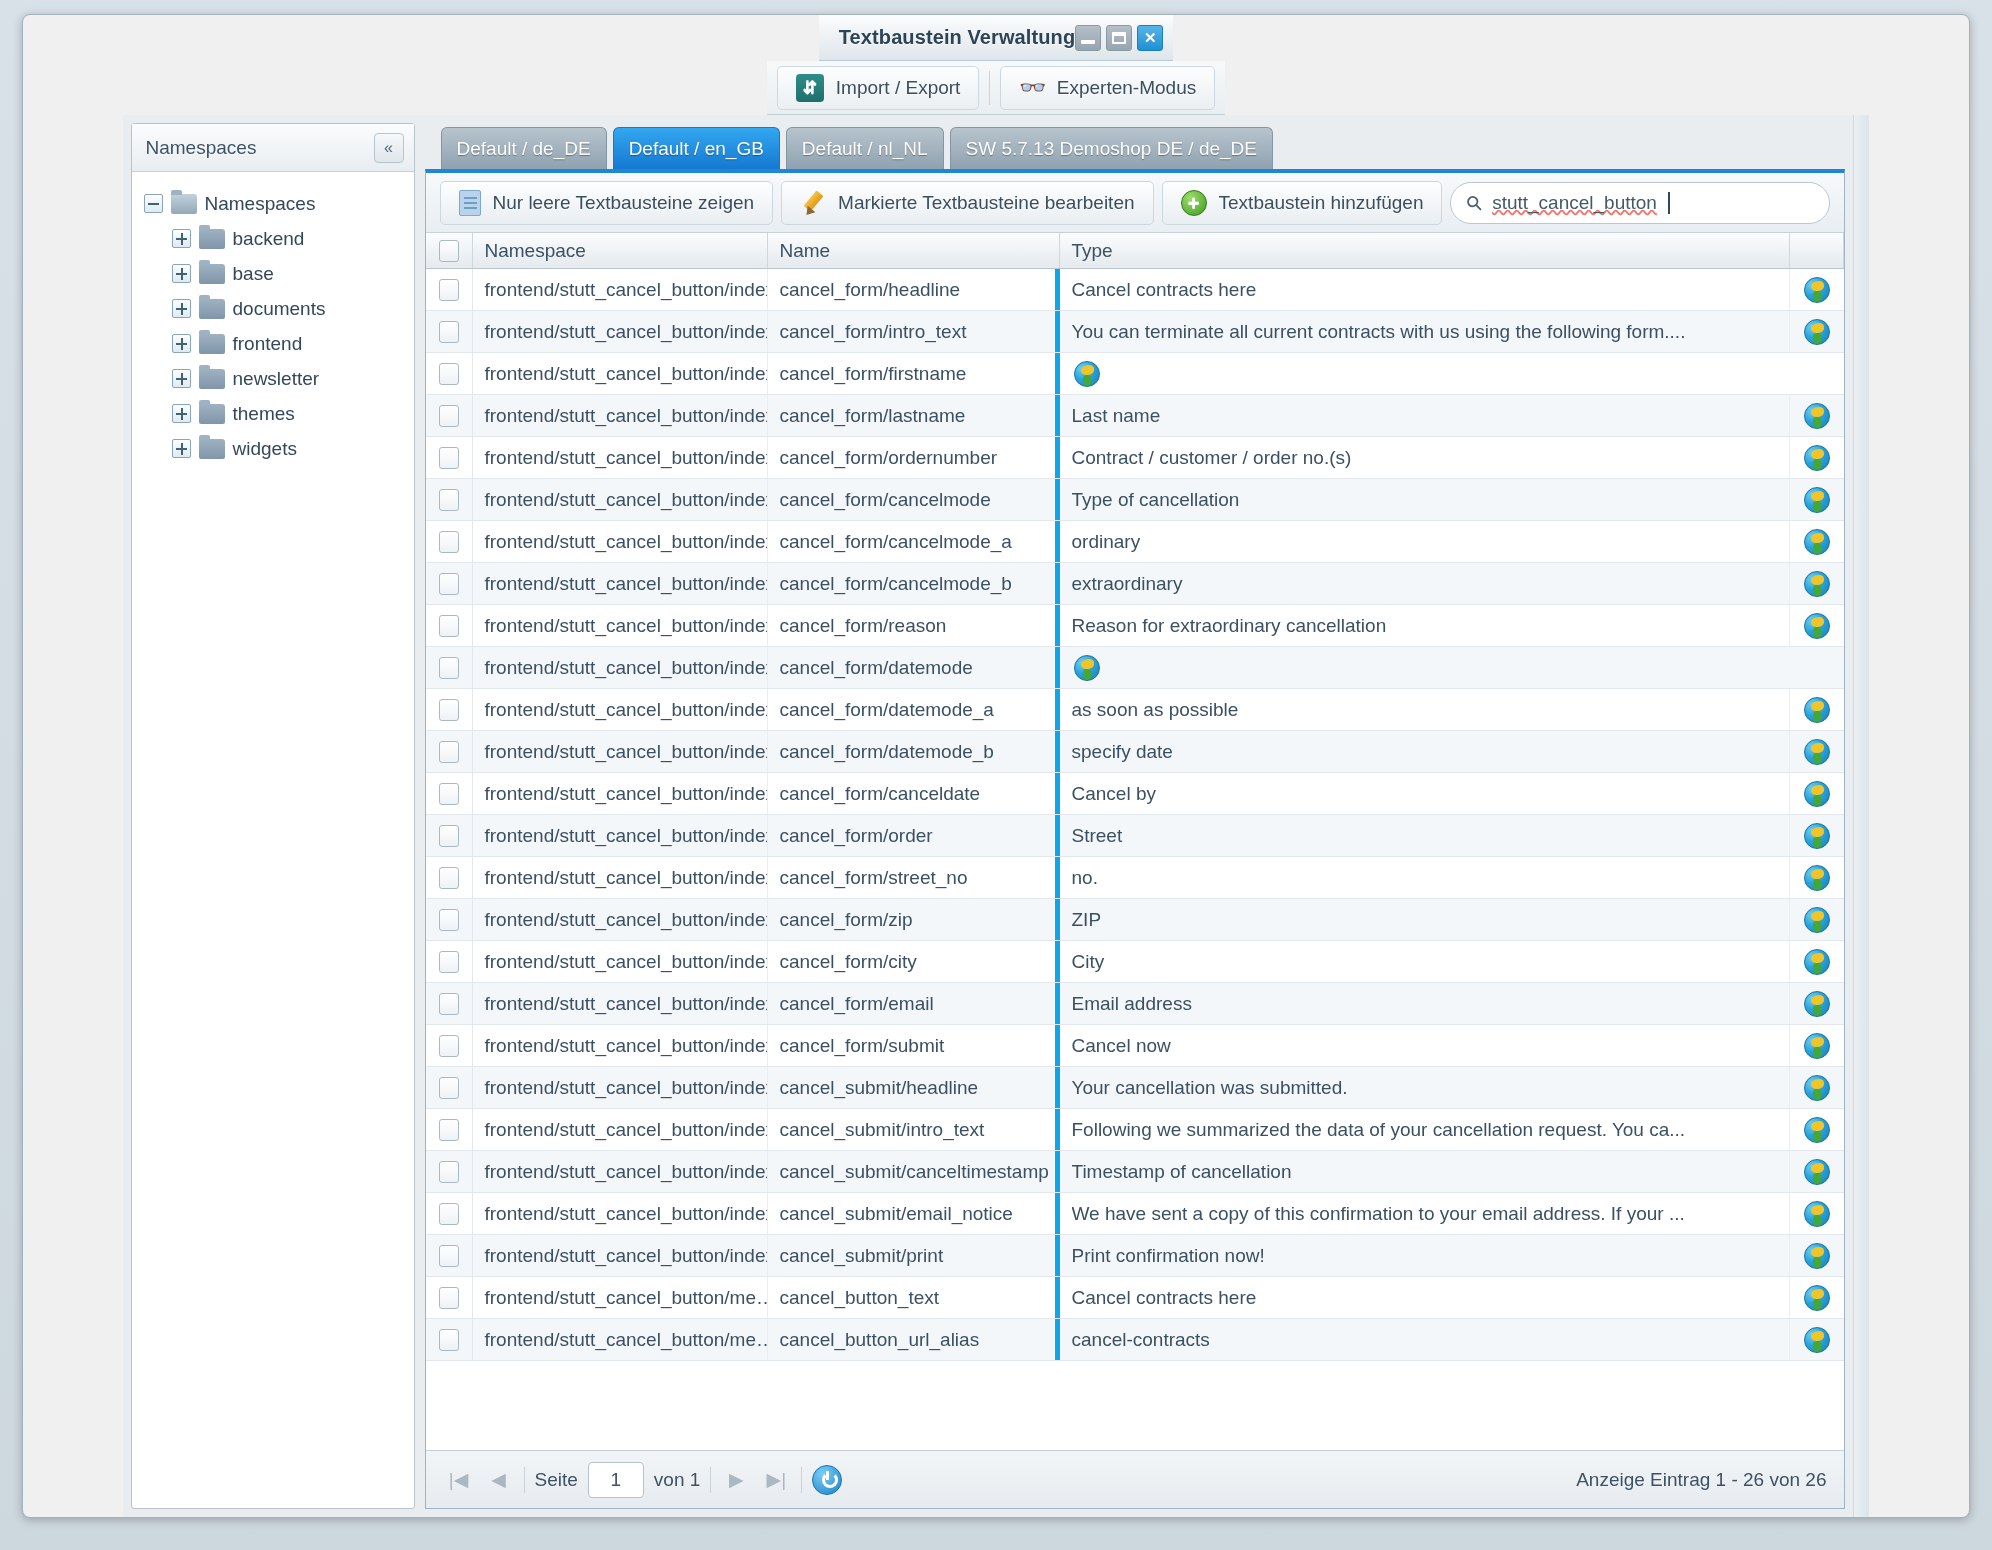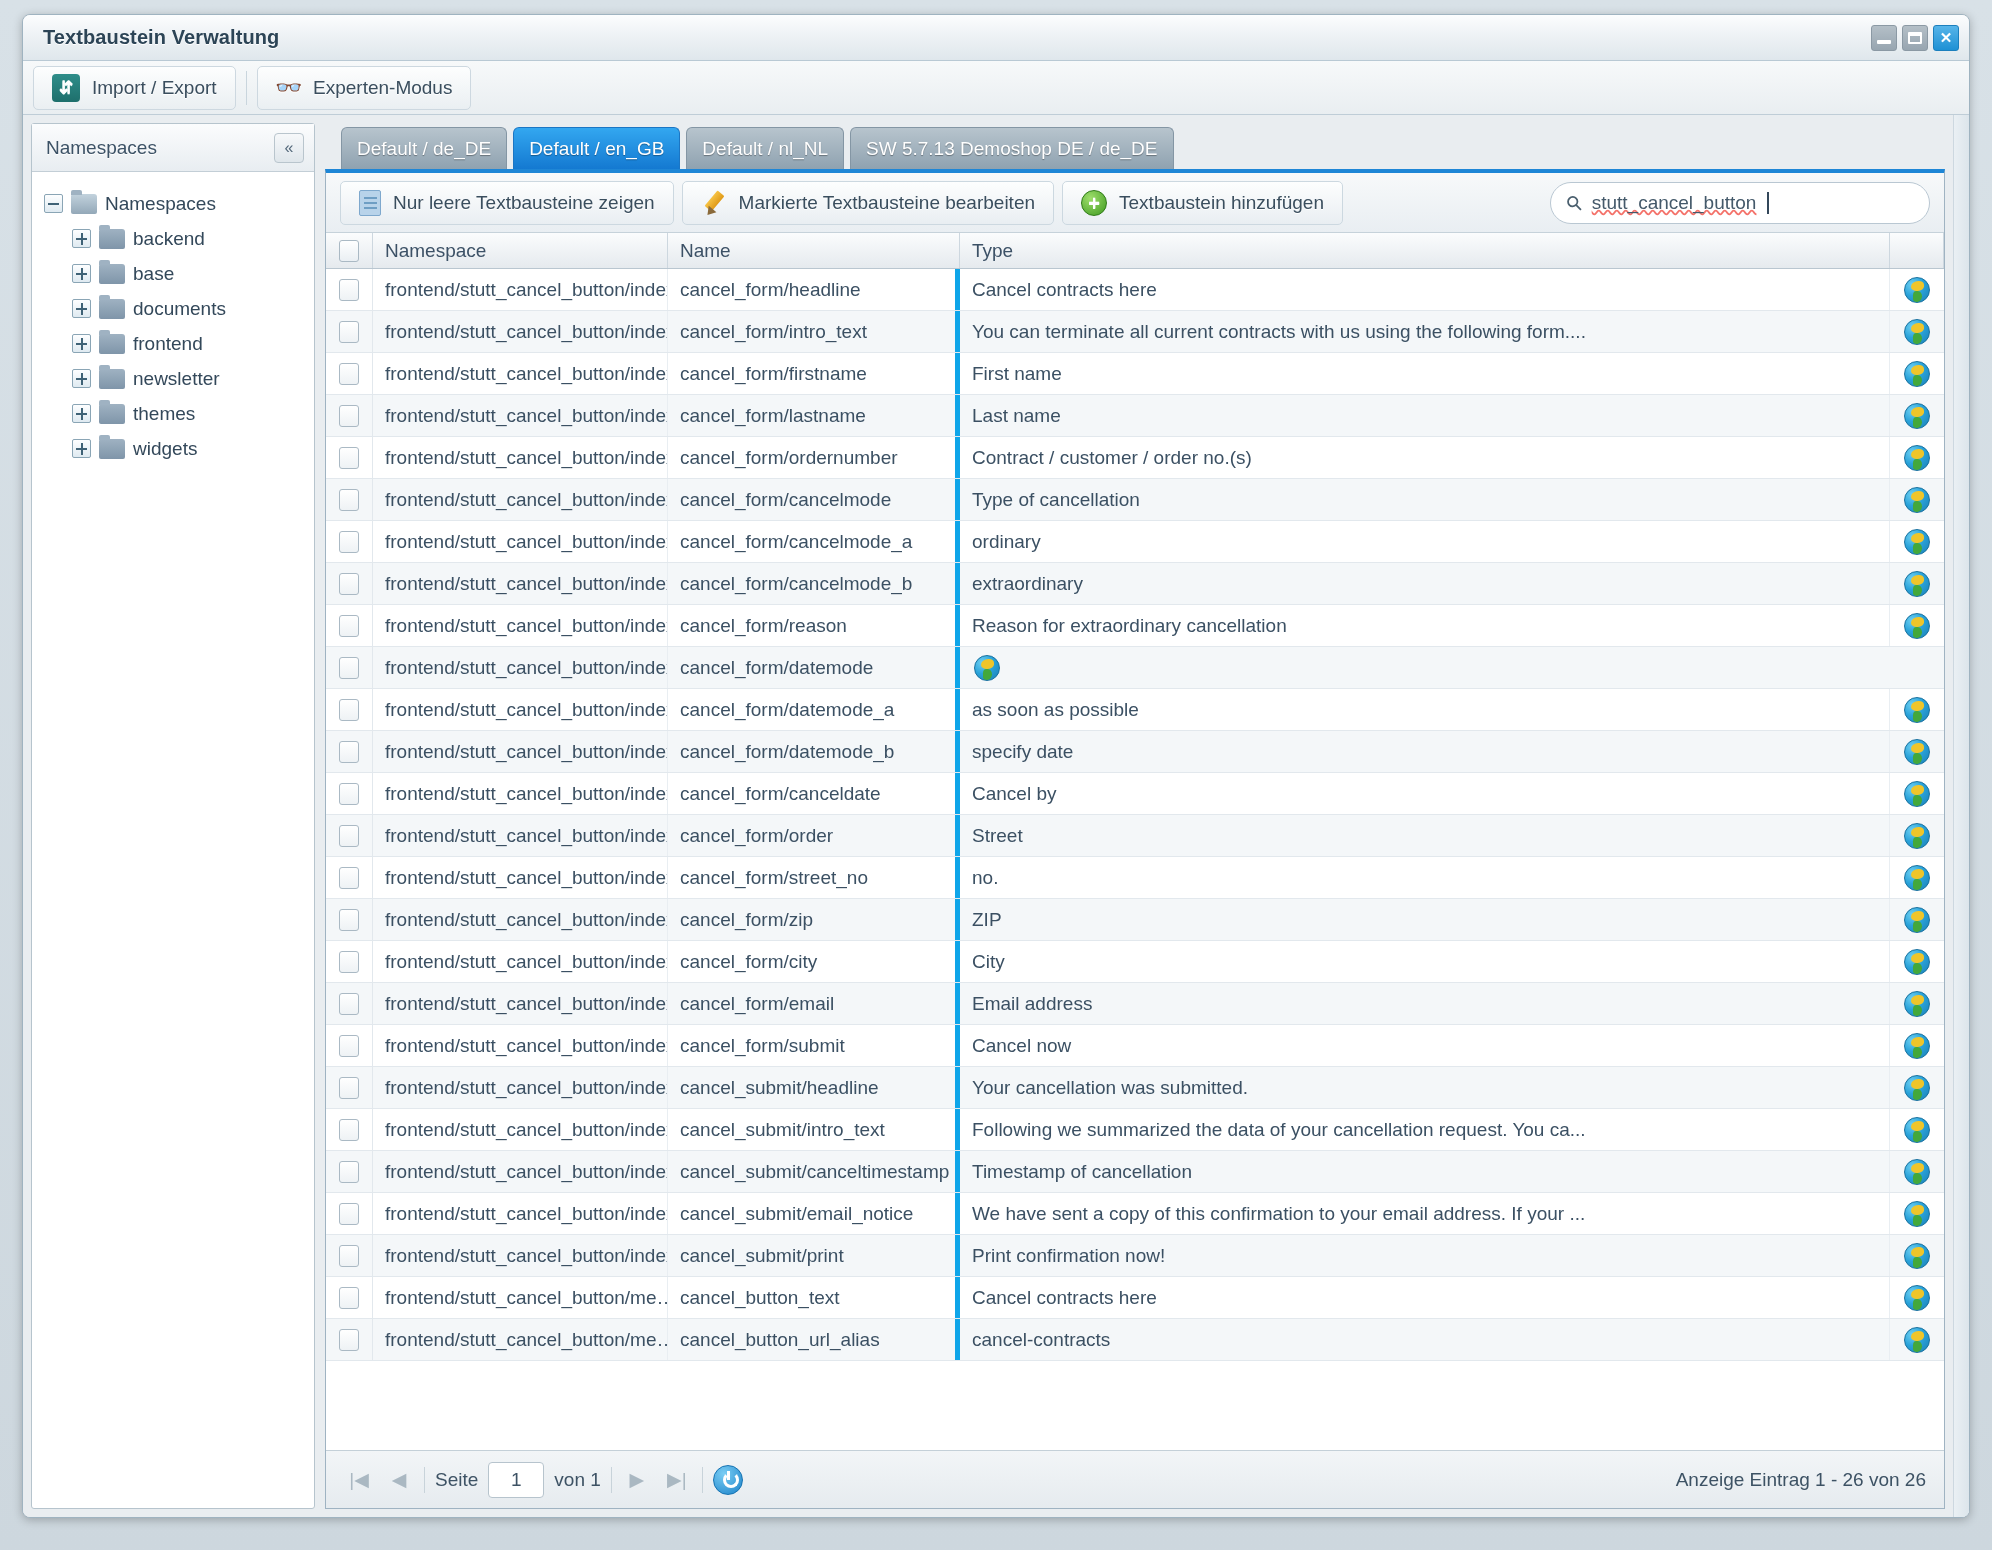--- a/index.html
+++ b/index.html
@@ -18,20 +18,21 @@
   .window {
     position: absolute;
     left: 22px; top: 14px;
     width: 1948px; height: 1504px;
     background: #f0f0f0;
     border: 1px solid #9fb3c0;
     border-radius: 8px;
     box-shadow: 0 2px 10px rgba(0,0,0,.25);
     display: flex; flex-direction: column;
     overflow: hidden;
+    align-items: center;
   }
   .titlebar {
     height: 46px;
     background: linear-gradient(180deg,#fcfdfe 0%, #eef2f5 45%, #dfe7ec 100%);
     border-bottom: 1px solid #b9c9d4;
     display: flex; align-items: center;
     padding: 0 10px 0 20px;
     position: relative;
     flex: 0 0 auto;
   }
@@ -458,23 +459,20 @@
               <div class="row">
                 <div class="cell c-chk">
                   <span class="chk"></span>
                 </div>
                 <div class="cell c-ns">
                   <span>frontend/stutt_cancel_button/index</span>
                 </div>
                 <div class="cell c-name">
                   <span>cancel_form/firstname</span>
                 </div>
-                <div class="cell c-val">
-                  <span>First name</span>
-                </div>
                 <div class="cell c-glb">
                   <span class="globe"></span>
                 </div>
               </div>
               <div class="row alt">
                 <div class="cell c-chk">
                   <span class="chk"></span>
                 </div>
                 <div class="cell c-ns">
                   <span>frontend/stutt_cancel_button/index</span>

